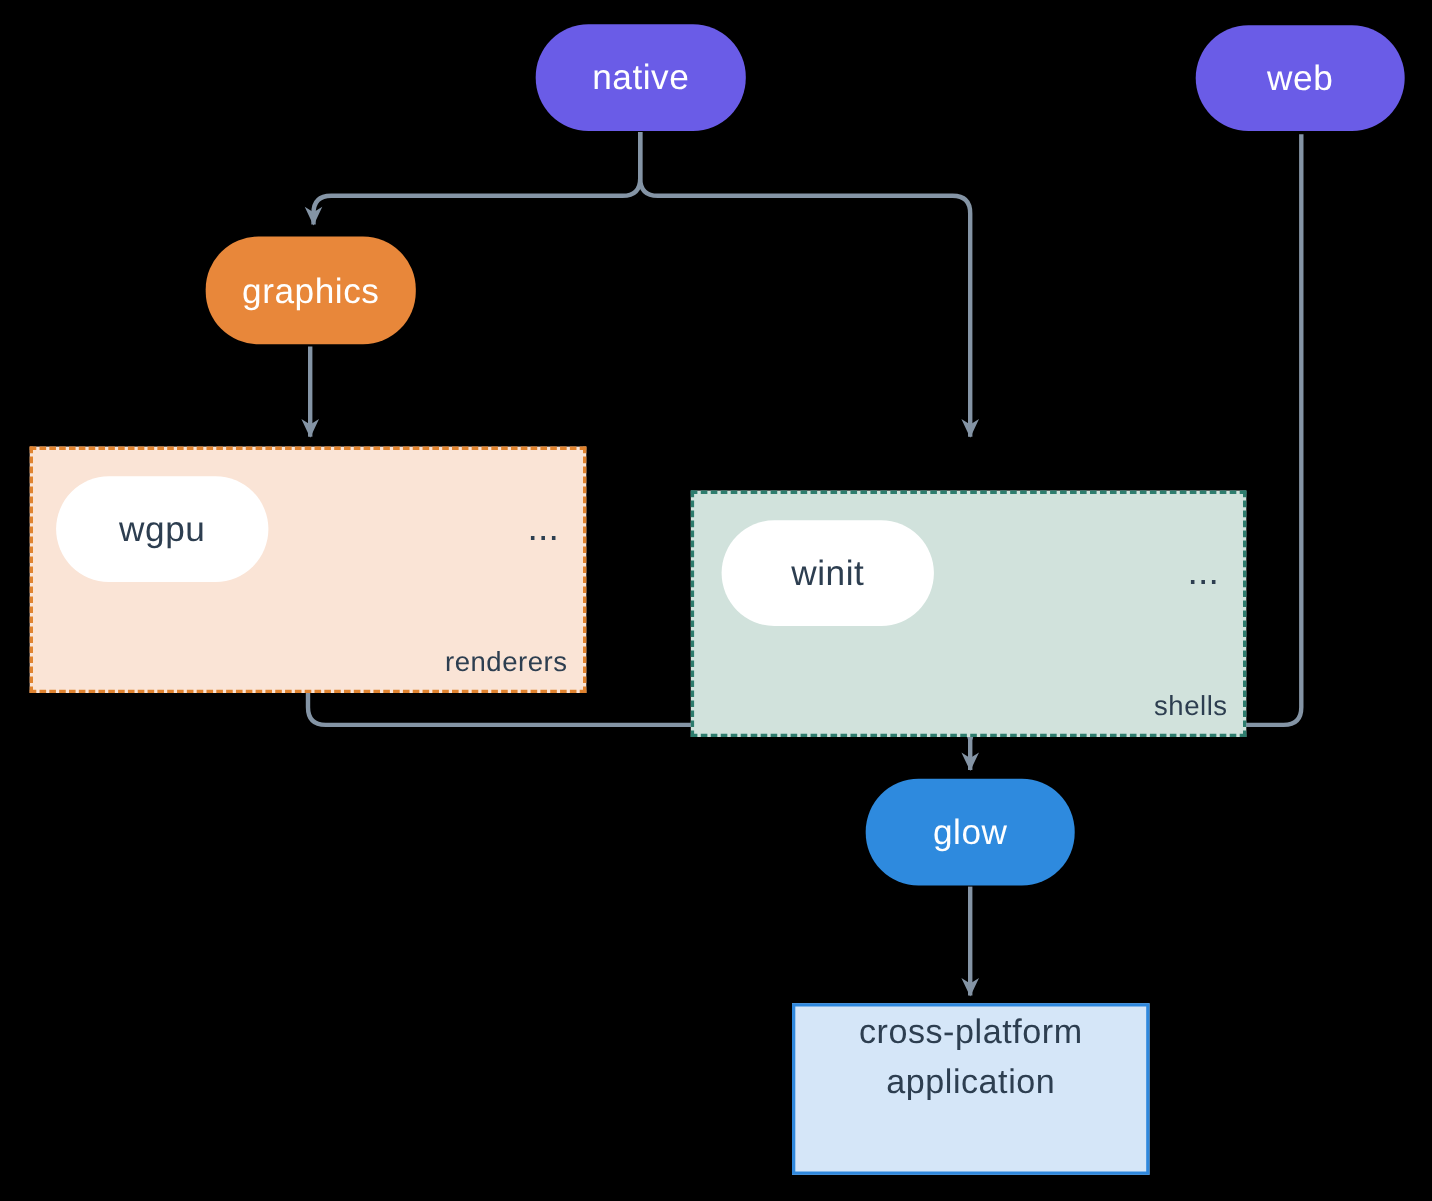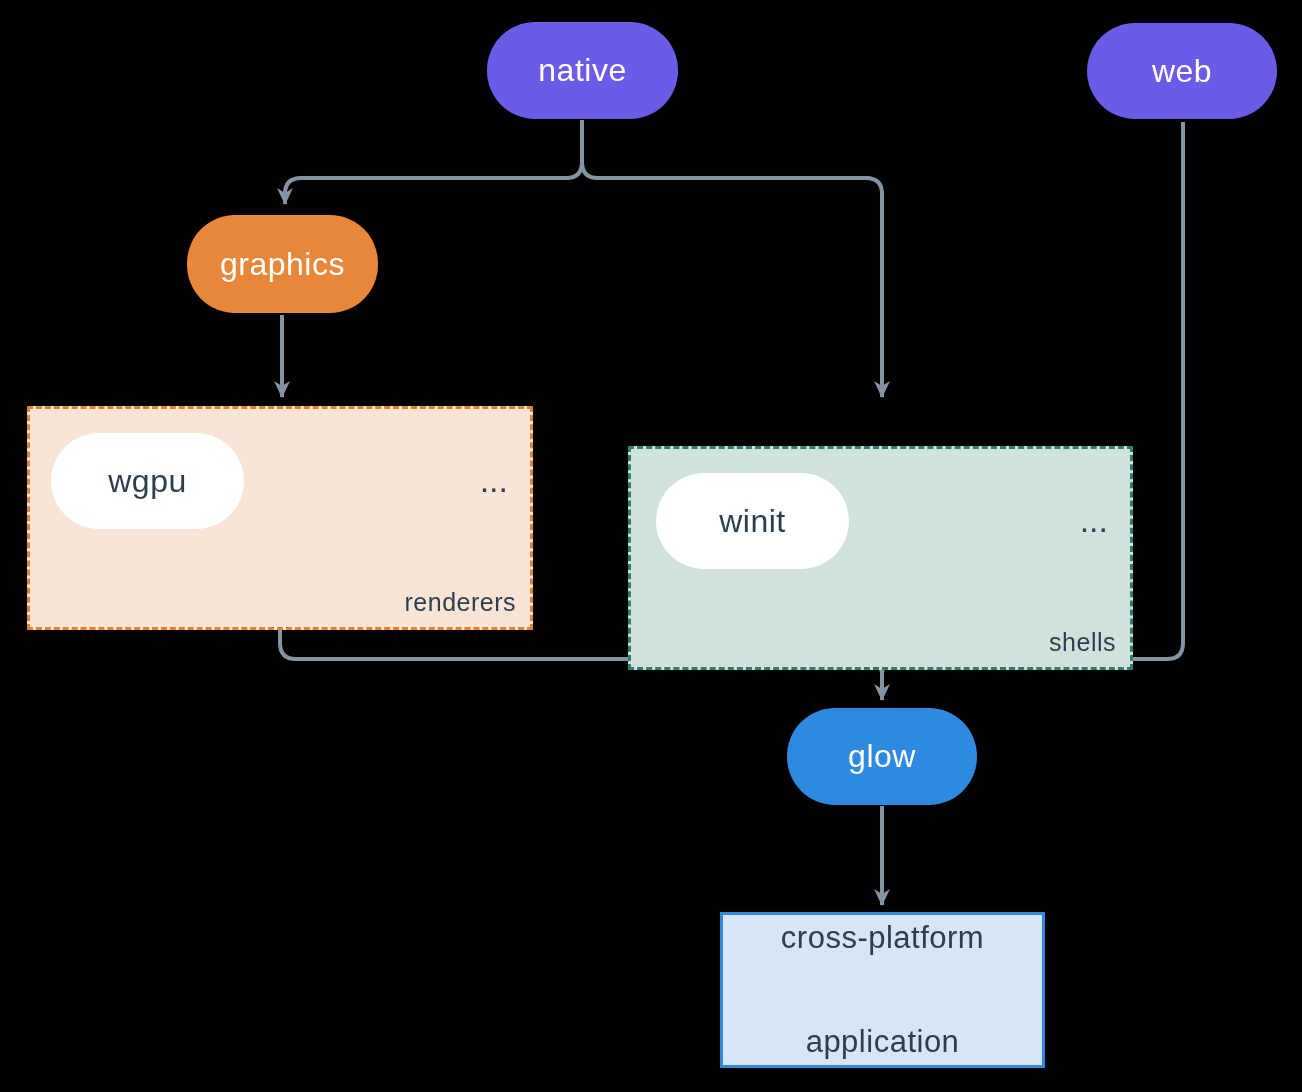--- a/index.html
+++ b/index.html
@@ -83,21 +83,21 @@
     left: 720px;
     top: 912px;
     width: 325px;
     height: 156px;
     box-sizing: border-box;
     background: var(--app-fill, #d5e6f8);
     border: 3px solid var(--app-border, #2f88dd);
     display: flex;
     flex-direction: column;
     align-items: center;
-    justify-content: space-between;
+    justify-content: flex-start;
     font-size: 31px;
     line-height: 1.48;
     letter-spacing: 0.5px;
     color: var(--dark-text, #2d3e50);
   }
 </style>
 </head>
 <body>
 
 <div class="canvas">

